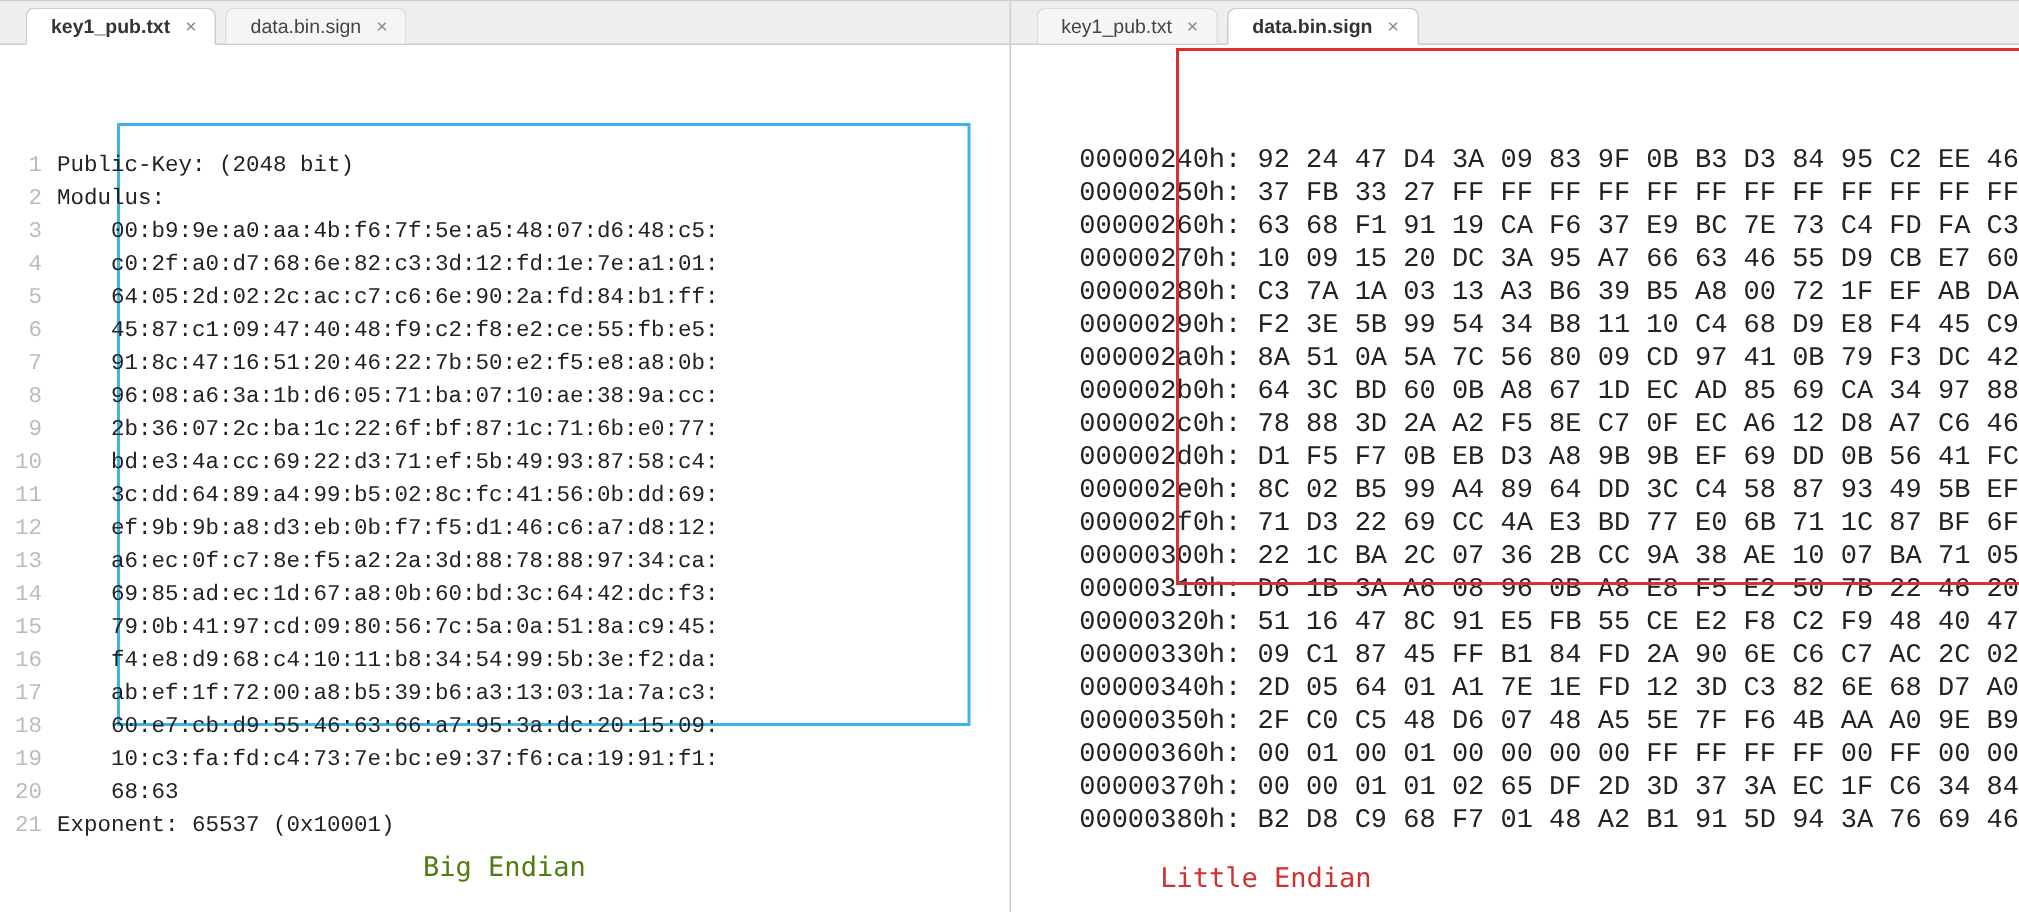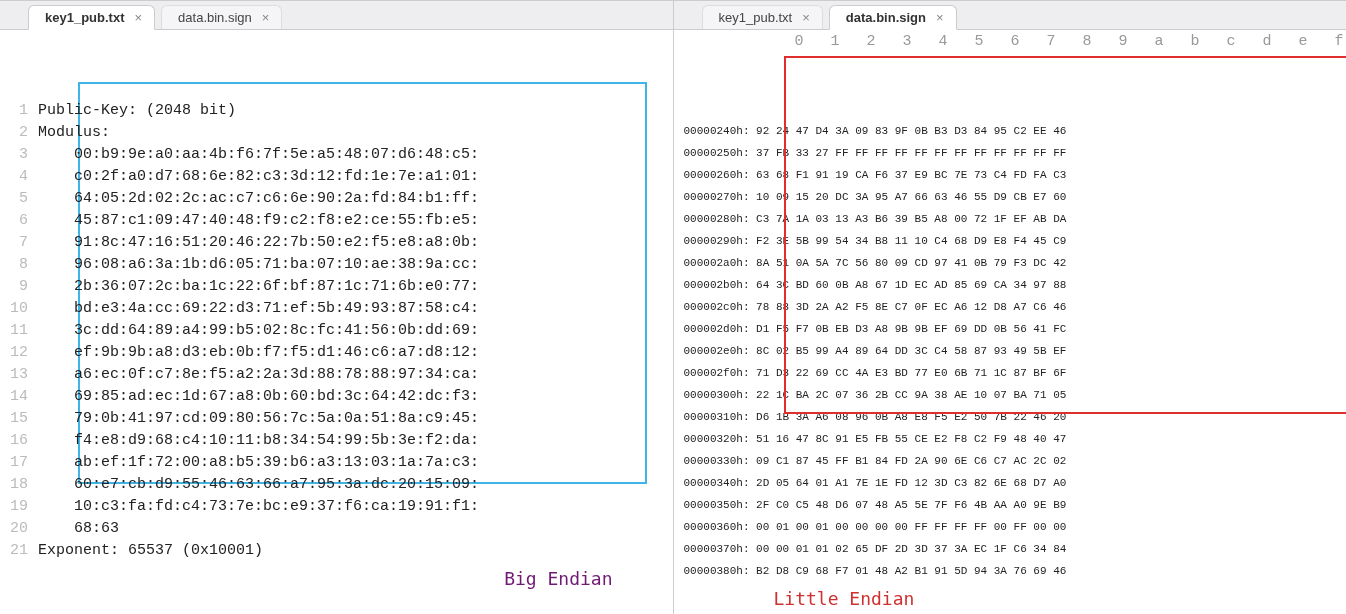--- a/index.html
+++ b/index.html
@@ -23,21 +23,21 @@
   }
   .pane + .pane {
     border-left: 1px solid #ccc;
   }
   .tabbar {
     display: flex;
     align-items: flex-end;
     height: 28px;
     background: #eeeef0;
     border-bottom: 1px solid #ccc;
-    padding-left: 28px;
+    padding-left: 17px;
   }
   .tab {
     display: inline-flex;
     align-items: center;
     padding: 4px 12px 4px 16px;
     margin-right: 6px;
     font-family: "Segoe UI", Arial, sans-serif;
     font-size: 13px;
     border-top-left-radius: 6px;
     border-top-right-radius: 6px;
@@ -118,40 +118,41 @@
   .hex-header {
     white-space: pre;
     color: #999;
     font-size: 15px;
     padding: 2px 0 2px 40px;
     line-height: 20px;
   }
   .hex-editor {
     white-space: pre;
     line-height: 22px;
-    font-size: 11px;
+    font-size: 18px;
     color: #222;
     padding-left: 10px;
     position: relative;
+    text-align: right;
   }
   .hex-line {}
   .caption {
     font-family: monospace;
     font-size: 18px;
     padding: 6px 0 4px 0;
   }
   .caption-left {
-    color: #701a75;
-    text-align: right;
-    padding-right: 60px;
+    color: #4d7c0f;
+    text-align: center;
   }
   .caption-right {
     color: #d03030;
     text-align: left;
     padding-left: 100px;
+    margin-top: 11px;
   }
 </style>
 </head>
 <body>
 
 <div class="container">
 
   <div class="pane">
     <div class="tabbar">
       <div class="tab active">
@@ -173,20 +174,19 @@
     <div class="tabbar">
       <div class="tab inactive">
         <span>key1_pub.txt</span>
         <span class="tab-close">×</span>
       </div>
       <div class="tab active">
         <span>data.bin.sign</span>
         <span class="tab-close">×</span>
       </div>
     </div>
-    <div class="hex-header">         0   1   2   3   4   5   6   7   8   9   a   b   c   d   e   f</div>
     <div class="hex-editor" id="right-editor">
       <div class="highlight-box box-right"></div>
     <div class="hex-line">00000240h: 92 24 47 D4 3A 09 83 9F 0B B3 D3 84 95 C2 EE 46</div><div class="hex-line">00000250h: 37 FB 33 27 FF FF FF FF FF FF FF FF FF FF FF FF</div><div class="hex-line">00000260h: 63 68 F1 91 19 CA F6 37 E9 BC 7E 73 C4 FD FA C3</div><div class="hex-line">00000270h: 10 09 15 20 DC 3A 95 A7 66 63 46 55 D9 CB E7 60</div><div class="hex-line">00000280h: C3 7A 1A 03 13 A3 B6 39 B5 A8 00 72 1F EF AB DA</div><div class="hex-line">00000290h: F2 3E 5B 99 54 34 B8 11 10 C4 68 D9 E8 F4 45 C9</div><div class="hex-line">000002a0h: 8A 51 0A 5A 7C 56 80 09 CD 97 41 0B 79 F3 DC 42</div><div class="hex-line">000002b0h: 64 3C BD 60 0B A8 67 1D EC AD 85 69 CA 34 97 88</div><div class="hex-line">000002c0h: 78 88 3D 2A A2 F5 8E C7 0F EC A6 12 D8 A7 C6 46</div><div class="hex-line">000002d0h: D1 F5 F7 0B EB D3 A8 9B 9B EF 69 DD 0B 56 41 FC</div><div class="hex-line">000002e0h: 8C 02 B5 99 A4 89 64 DD 3C C4 58 87 93 49 5B EF</div><div class="hex-line">000002f0h: 71 D3 22 69 CC 4A E3 BD 77 E0 6B 71 1C 87 BF 6F</div><div class="hex-line">00000300h: 22 1C BA 2C 07 36 2B CC 9A 38 AE 10 07 BA 71 05</div><div class="hex-line">00000310h: D6 1B 3A A6 08 96 0B A8 E8 F5 E2 50 7B 22 46 20</div><div class="hex-line">00000320h: 51 16 47 8C 91 E5 FB 55 CE E2 F8 C2 F9 48 40 47</div><div class="hex-line">00000330h: 09 C1 87 45 FF B1 84 FD 2A 90 6E C6 C7 AC 2C 02</div><div class="hex-line">00000340h: 2D 05 64 01 A1 7E 1E FD 12 3D C3 82 6E 68 D7 A0</div><div class="hex-line">00000350h: 2F C0 C5 48 D6 07 48 A5 5E 7F F6 4B AA A0 9E B9</div><div class="hex-line">00000360h: 00 01 00 01 00 00 00 00 FF FF FF FF 00 FF 00 00</div><div class="hex-line">00000370h: 00 00 01 01 02 65 DF 2D 3D 37 3A EC 1F C6 34 84</div><div class="hex-line">00000380h: B2 D8 C9 68 F7 01 48 A2 B1 91 5D 94 3A 76 69 46</div></div>
     <div class="caption caption-right">Little Endian</div>
   </div>
 
 </div>
 
 </body></html>

